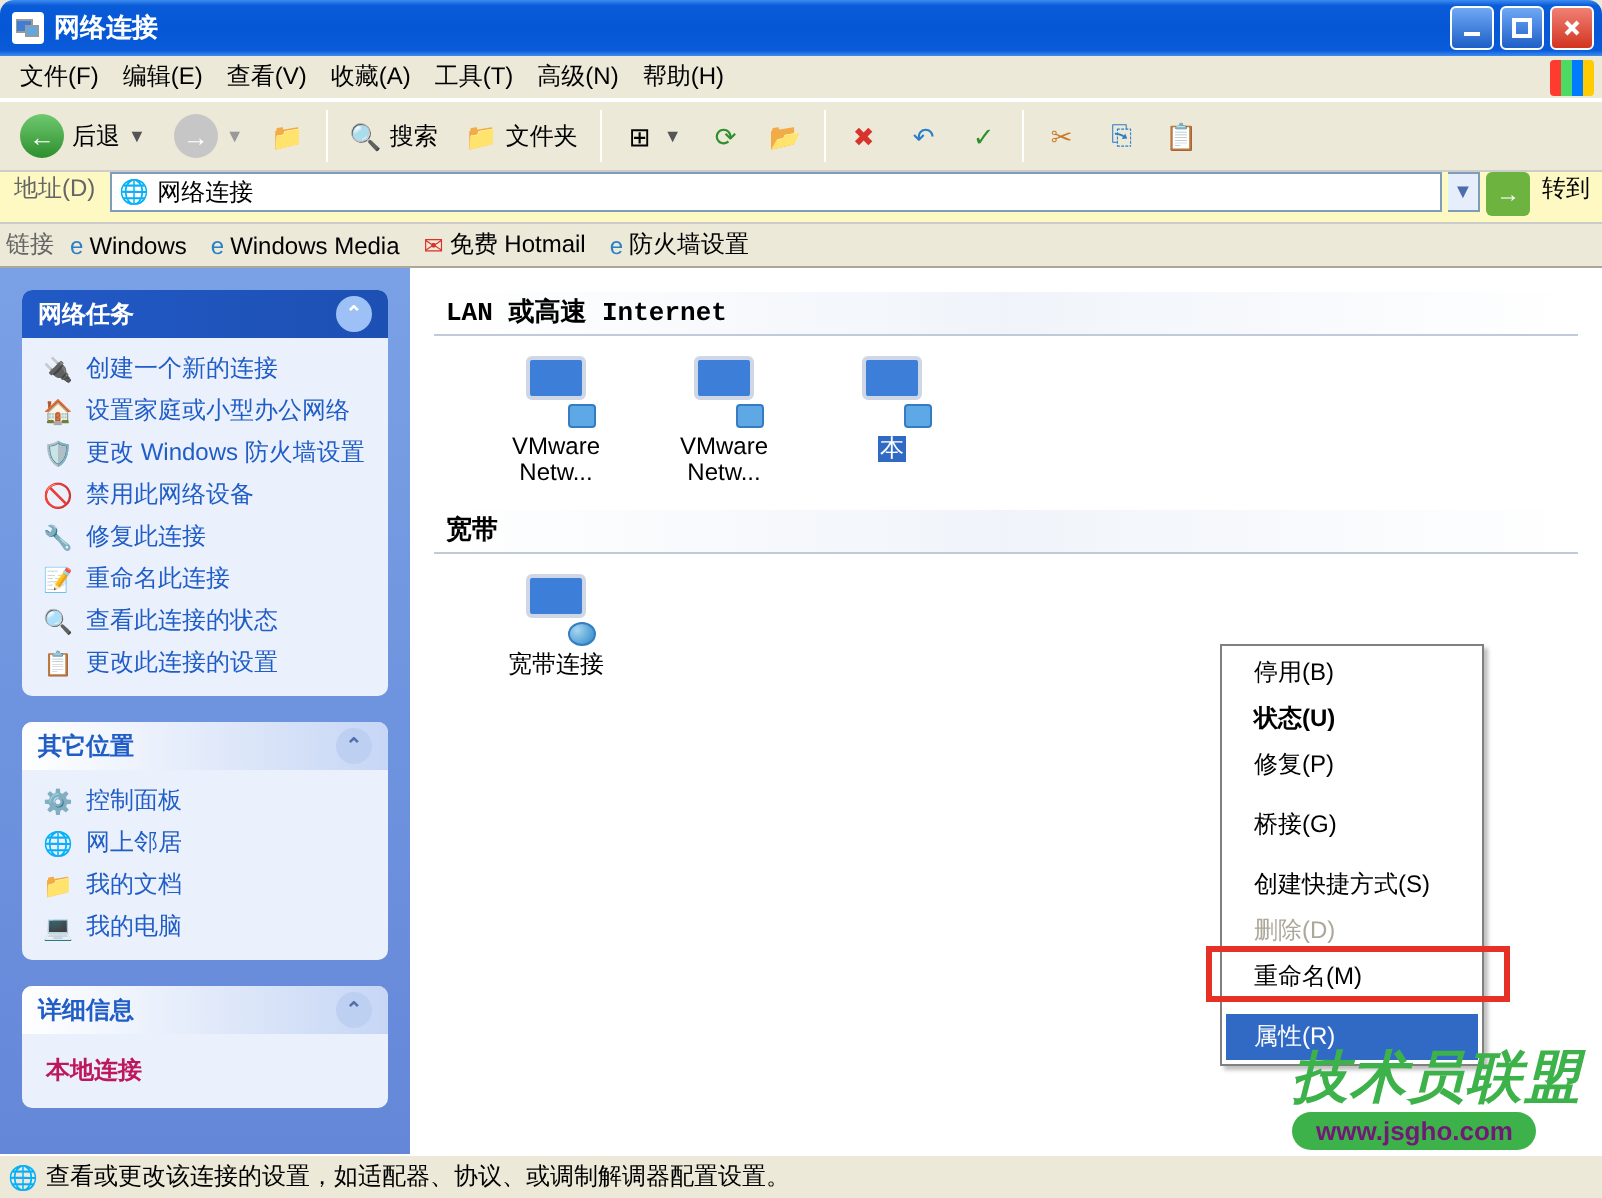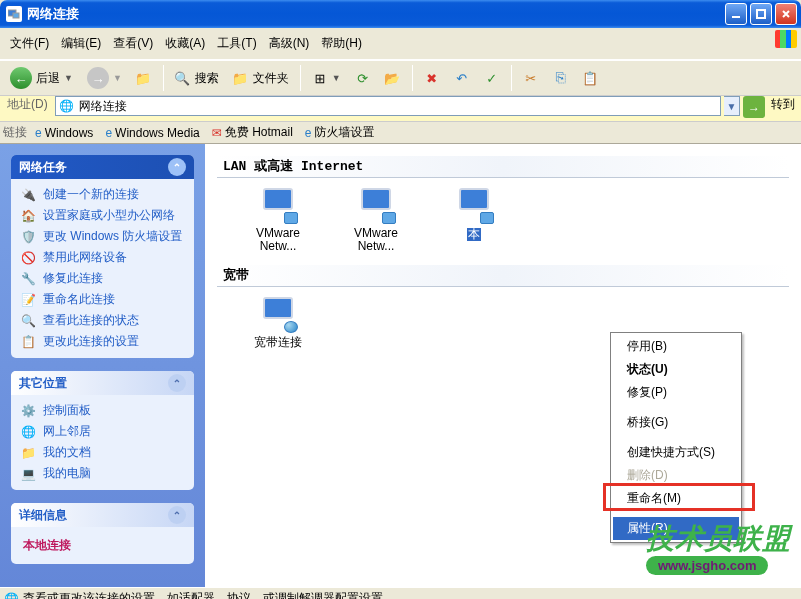--- a/index.html
+++ b/index.html
@@ -36,21 +36,21 @@
     width: 22px; height: 22px;
     background: linear-gradient(to bottom, #6fa8f5, #1d5fc7);
     border: 1px solid #fff;
     border-radius: 3px;
     display:flex;align-items:center;justify-content:center;
     color:#fff; font-weight:bold; font-size:11px;
   }
   .winbtn.close { background: linear-gradient(to bottom, #f08175, #d2341f); }
   
   .menubar {
-    height: 32px;
+    height: 22px;
     background:#ece9d8;
     border-bottom: 1px solid #fff;
     display:flex;
     align-items:center;
     padding-left:4px;
     position:relative;
   }
   .menubar .mitem { padding: 2px 6px; cursor: default;}
   .menubar .flag {
     position:absolute; right:4px; top:2px;
@@ -174,21 +174,21 @@
   
   .content { flex:1; background:#fff; position:relative; padding:12px;}
   .seclabel {
     font-family: "Courier New", monospace;
     font-weight: bold;
     font-size:13px;
     padding: 1px 6px 2px 6px;
     border-bottom: 1px solid #c0cad8;
     background: linear-gradient(to right, #fff, #f0f4fa 50%, #fff);
   }
-  .iconrow { display:flex; gap:28px; padding: 10px 26px 8px 26px; }
+  .iconrow { display:flex; gap:14px; padding: 10px 26px 8px 26px; }
   .iconitem { width:70px; text-align:center; cursor:pointer;}
   .iconitem .big-ico {
     width:40px;height:36px;margin:0 auto 3px;
     position:relative;
   }
   .big-ico .mon {
     width:30px;height:22px;background:#3d7fd8;border:2px solid #cfd7e6;border-radius:3px;
     position:absolute;left:5px;top:0;
   }
   .big-ico .conn {

